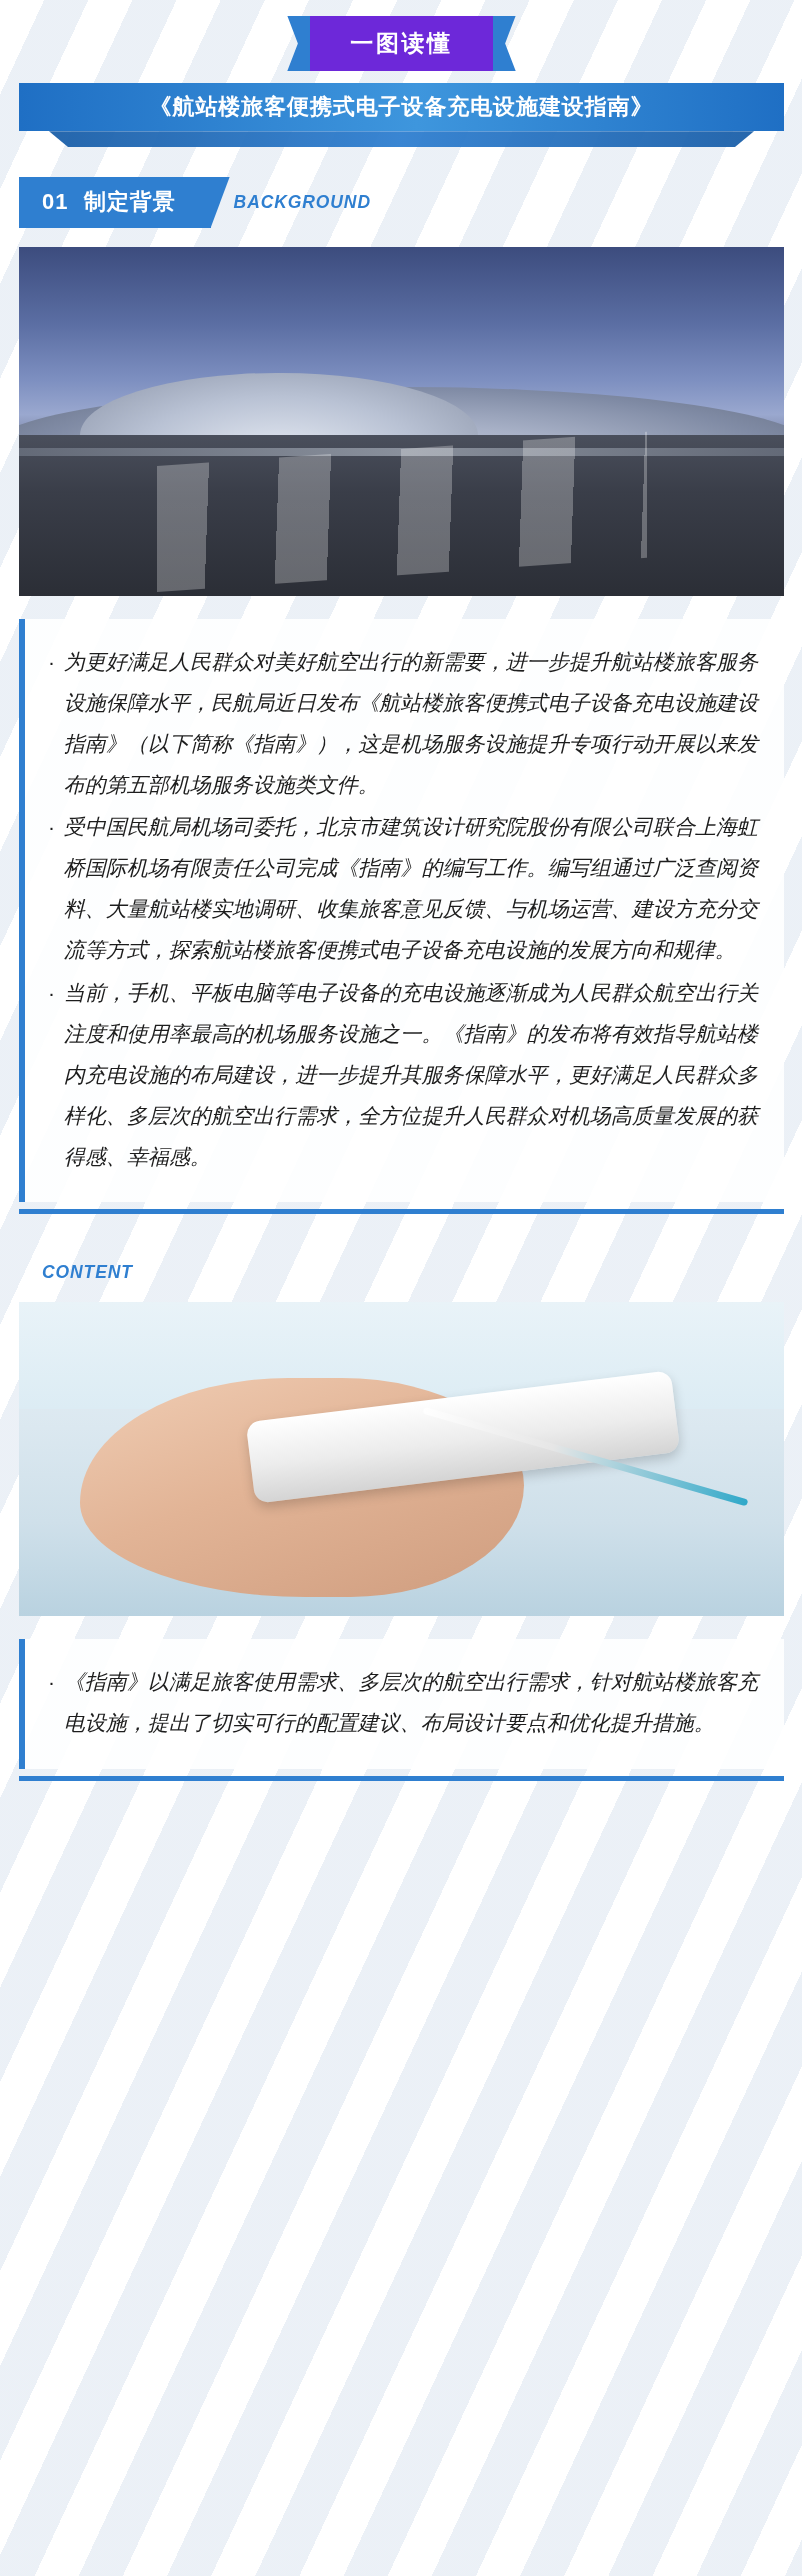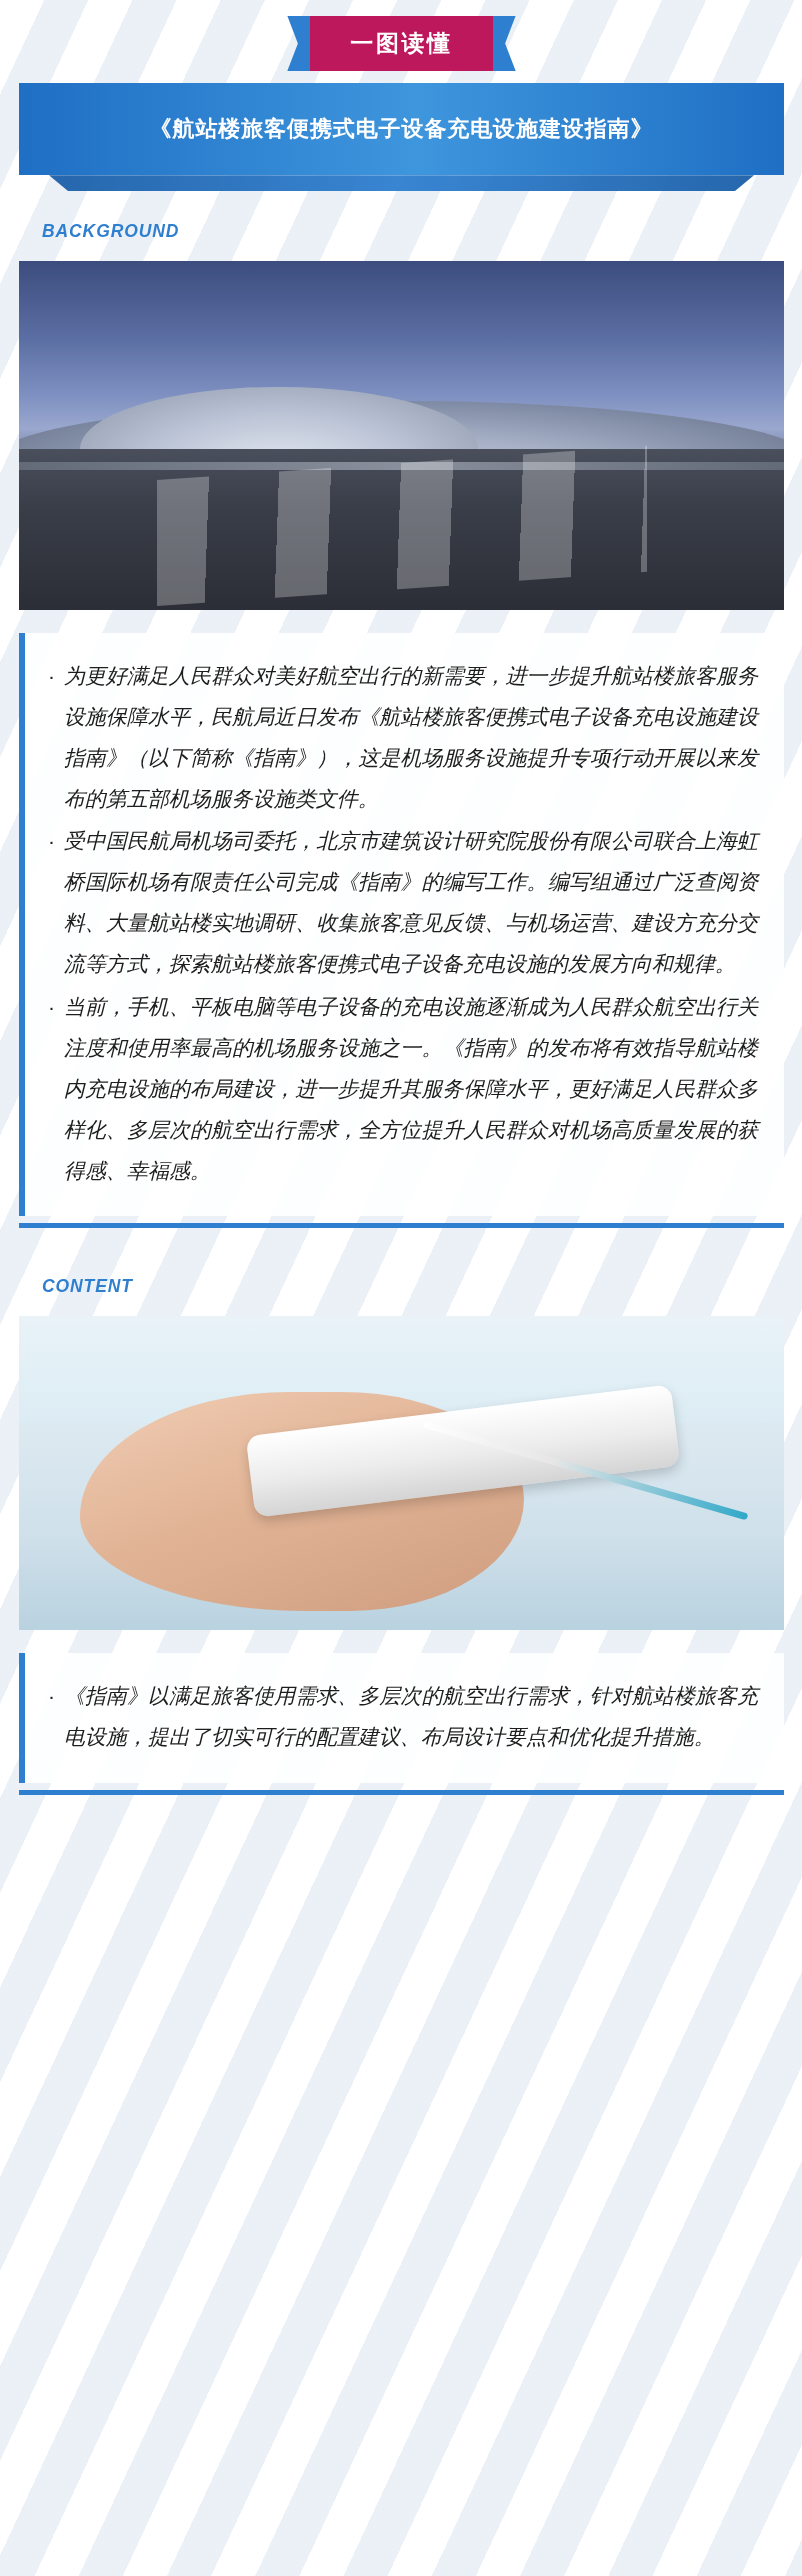--- a/index.html
+++ b/index.html
@@ -39,21 +39,21 @@
   }
 
   
   .ribbon-wrap {
     padding-top: 15.7px;
     display: flex;
     justify-content: center;
   }
   .ribbon {
     position: relative;
-    background: #be185d;
+    background: #6d28d9;
     color: #ffffff;
     font-size: 23px;
     font-weight: bold;
     letter-spacing: 2.6px;
     padding: 12.2px 40px;
     text-align: center;
   }
   .ribbon::before,
   .ribbon::after {
     content: "";
@@ -77,21 +77,21 @@
     margin: 12.2px 19px 0 19px;
     position: relative;
   }
   .title-banner {
     background: linear-gradient(90deg, #1f6fc4 0%, #3e96dd 52%, #1f6fc4 100%);
     color: #ffffff;
     font-size: 22px;
     font-weight: bold;
     letter-spacing: 0.9px;
     text-align: center;
-    padding: 31px 14px;
+    padding: 9px 14px;
   }
   .banner-shadow {
     height: 15.7px;
     margin: 0 30px;
     background: linear-gradient(90deg, #1b5fa8 0%, #2f7fd0 50%, #1b5fa8 100%);
     clip-path: polygon(0 0, 100% 0, calc(100% - 19px) 100%, 19px 100%);
     opacity: .95;
   }
 
   
@@ -284,20 +284,24 @@
       <div class="ribbon">一图读懂</div>
     </div>
 
     <div class="title-banner-wrap">
       <div class="title-banner">《航站楼旅客便携式电子设备充电设施建设指南》</div>
       <div class="banner-shadow"></div>
     </div>
 
     <div class="section">
       <div class="section-head">
+        <div class="sec-tag">
+          <span>01</span>
+          <span style="margin-left:8.7px">制定背景</span>
+        </div>
         <div class="sec-en">BACKGROUND</div>
       </div>
 
       <div class="photo photo-1">
         <div class="ph1-terminal"></div>
         <div class="ph1-terminal2"></div>
         <div class="ph1-road"></div>
         <div class="ph1-barrier"></div>
         <div class="ph1-lane"></div>
       </div>

